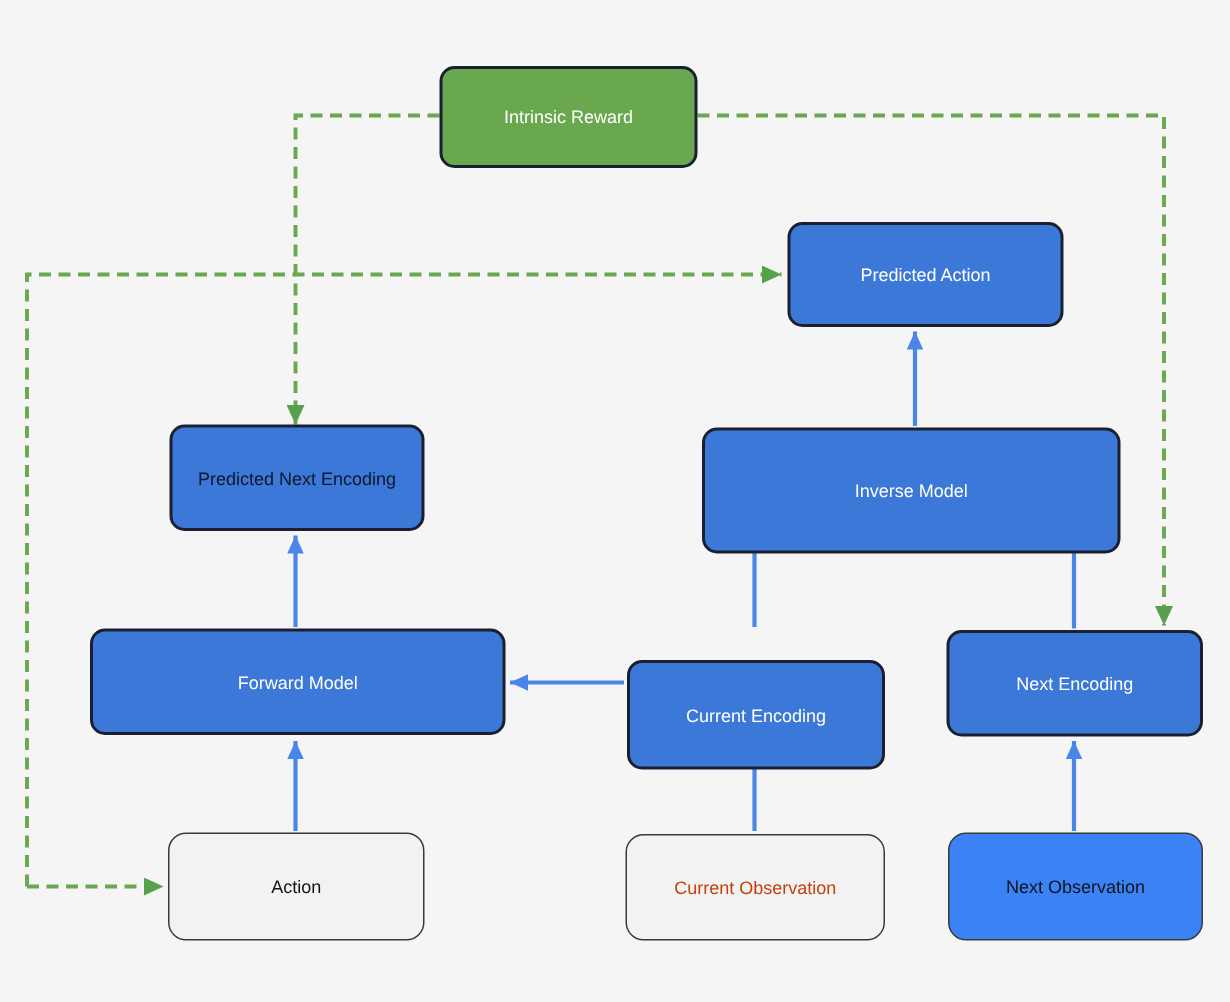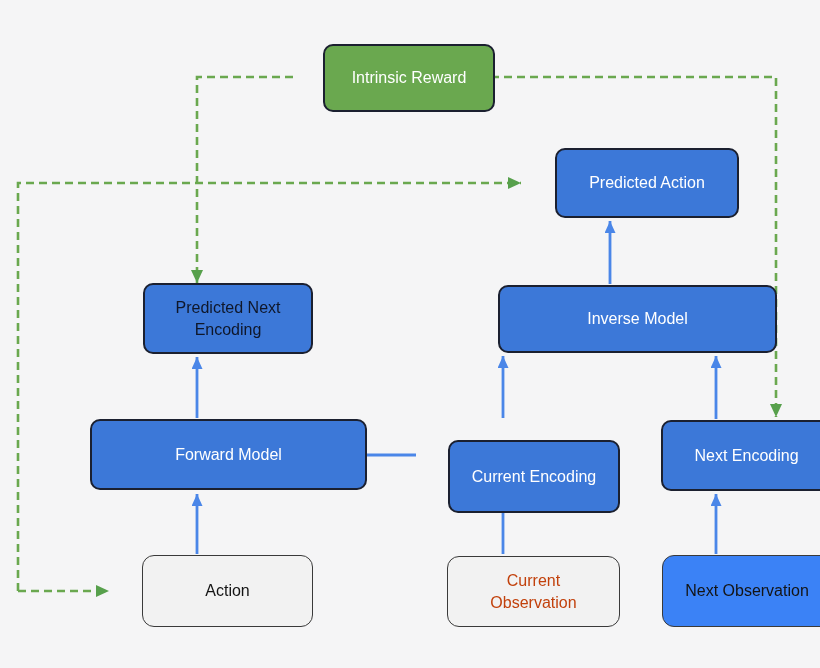--- a/index.html
+++ b/index.html
@@ -21,25 +21,24 @@
     z-index: 1;
     pointer-events: none;
   }
   .node {
     position: absolute;
     z-index: 2;
     display: flex;
     align-items: center;
     justify-content: center;
     text-align: center;
-    font-size: 16px;
+    font-size: 12px;
     line-height: 22px;
     box-sizing: border-box;
     padding: 4px 14px;
-    margin-left: 30px;
   }
   .node-colored {
     border: 2px solid #1b2030;
     border-radius: 10px;
     color: #ffffff;
   }
   .node-light {
     border: 1.7px solid #3a3a3a;
     border-radius: 12px;
     color: #141414;
@@ -91,21 +90,21 @@
   </div>
 
   <div class="node node-colored" style="left: 525px; top: 148px; width: 184px; height: 70px; background-color: rgb(60, 120, 216); color: rgb(255, 255, 255);">
     <span>Predicted Action</span>
   </div>
 
   <div class="node node-colored" style="left: 113px; top: 283px; width: 170px; height: 71px; background-color: rgb(60, 120, 216); color: #0f172a;">
     <span>Predicted Next Encoding</span>
   </div>
 
-  <div class="node node-colored" style="left: 468px; top: 285px; width: 279px; height: 68px; background-color: rgb(60, 120, 216); color: rgb(255, 255, 255);">
+  <div class="node node-colored" style="left: 468px; top: 285px; width: 279px; height: 84px; background-color: rgb(60, 120, 216); color: rgb(255, 255, 255);">
     <span>Inverse Model</span>
   </div>
 
   <div class="node node-colored" style="left: 60px; top: 419px; width: 277px; height: 71px; background-color: rgb(60, 120, 216); color: rgb(255, 255, 255);">
     <span>Forward Model</span>
   </div>
 
   <div class="node node-colored" style="left: 418px; top: 440px; width: 172px; height: 73px; background-color: rgb(60, 120, 216); color: rgb(255, 255, 255);">
     <span>Current Encoding</span>
   </div>

